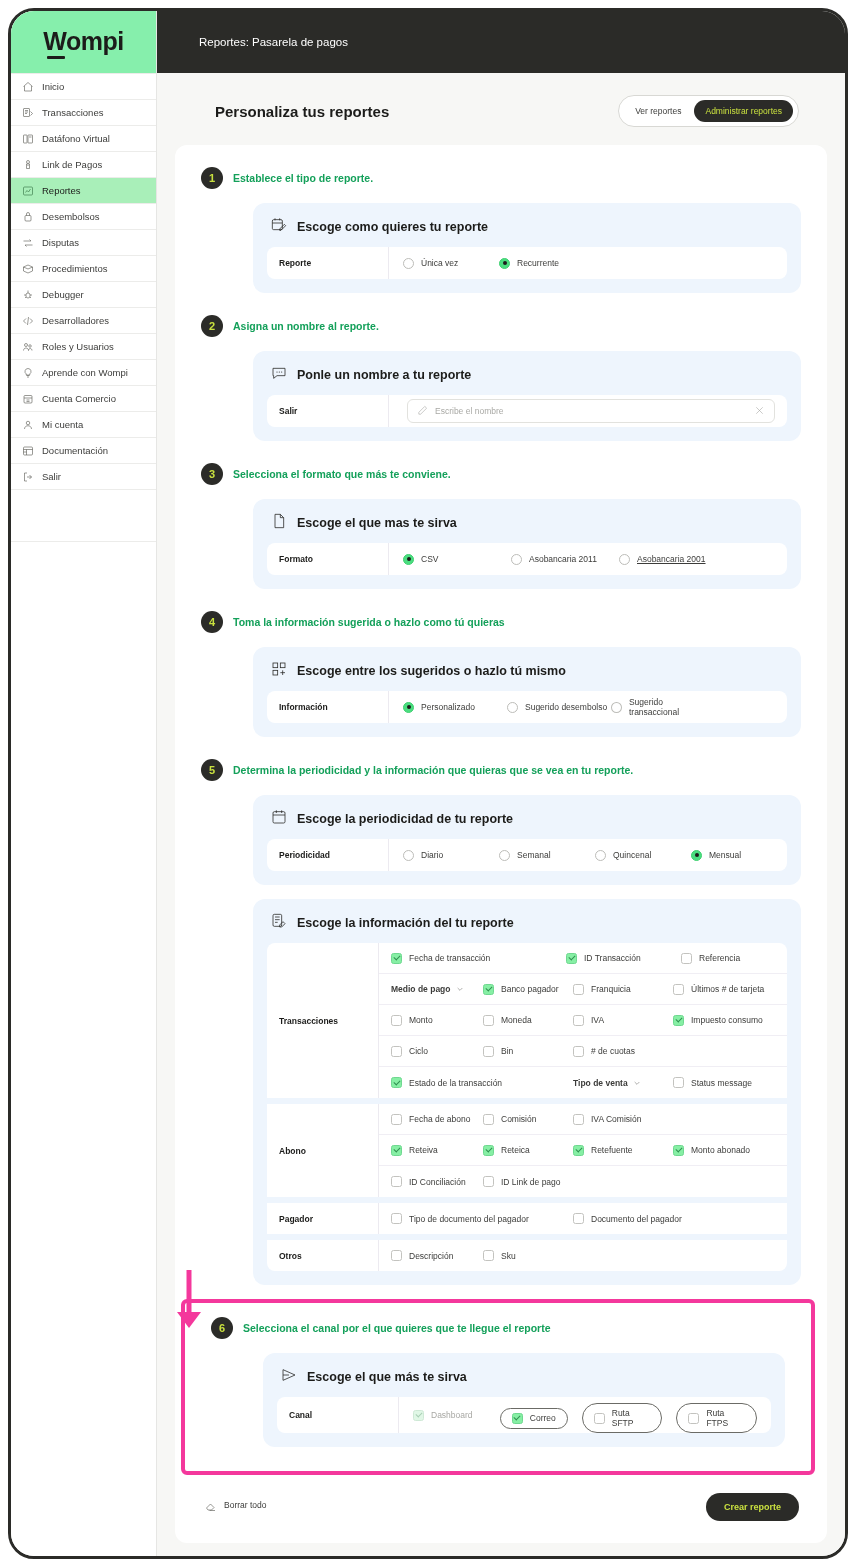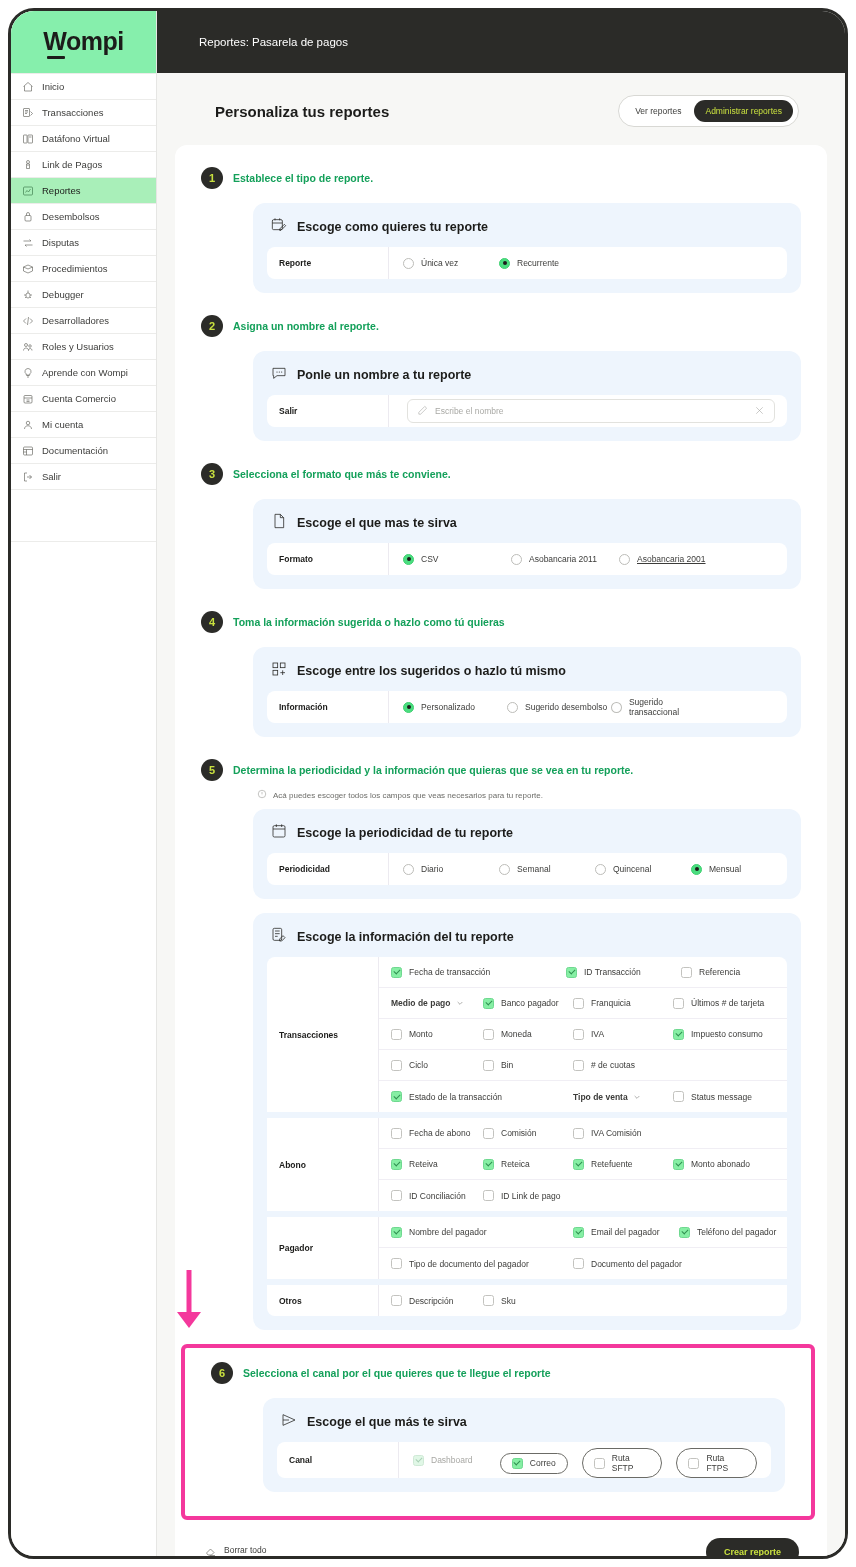--- a/index.html
+++ b/index.html
@@ -524,29 +524,20 @@
               </div>
           </div>
         </div>
       </div>
 
       <div class="step">
         <div class="step-head">
           <span class="step-badge">5</span>
           <span class="step-title">Determina la periodicidad y la  información que quieras que se vea en tu reporte.</span>
         </div>
-        <div class="step-note">
-          <span>
-            <svg viewBox="0 0 24 24">
-                <circle cx="12" cy="12" r="9"></circle>
-                <path d="M12 7v6M12 16.5v.5"></path>
-              </svg>
-          </span>
-          <span>Acá puedes escoger todos los campos que veas necesarios para tu reporte.</span>
-        </div>
         <div class="panel">
           <div class="panel-head">
             <span class="picon">
               <svg viewBox="0 0 24 24">
                   <rect x="3" y="4" width="18" height="17" rx="2"></rect>
                   <path d="M3 9h18M8 2v4M16 2v4"></path>
                 </svg>
             </span>
             <span class="panel-title">Escoge la periodicidad de tu reporte</span>
           </div>
@@ -715,34 +706,20 @@
                     <span class="cell" style="width:110px">
                       <span class="box"></span>
                       <span>ID Link de pago</span>
                     </span>
                   </div>
                 </div>
               </div>
               <div class="grp">
                 <div class="grp-label">Pagador</div>
                 <div class="grp-rows">
-                  <div class="crow">
-                    <span class="cell on" style="width:182px">
-                      <span class="box"></span>
-                      <span>Nombre del pagador</span>
-                    </span>
-                    <span class="cell on" style="width:106px">
-                      <span class="box"></span>
-                      <span>Email del pagador</span>
-                    </span>
-                    <span class="cell on" style="width:120px">
-                      <span class="box"></span>
-                      <span>Teléfono del pagador</span>
-                    </span>
-                  </div>
                   <div class="crow">
                     <span class="cell" style="width:182px">
                       <span class="box"></span>
                       <span>Tipo de documento del pagador</span>
                     </span>
                     <span class="cell" style="width:140px">
                       <span class="box"></span>
                       <span>Documento del pagador</span>
                     </span>
                   </div>

